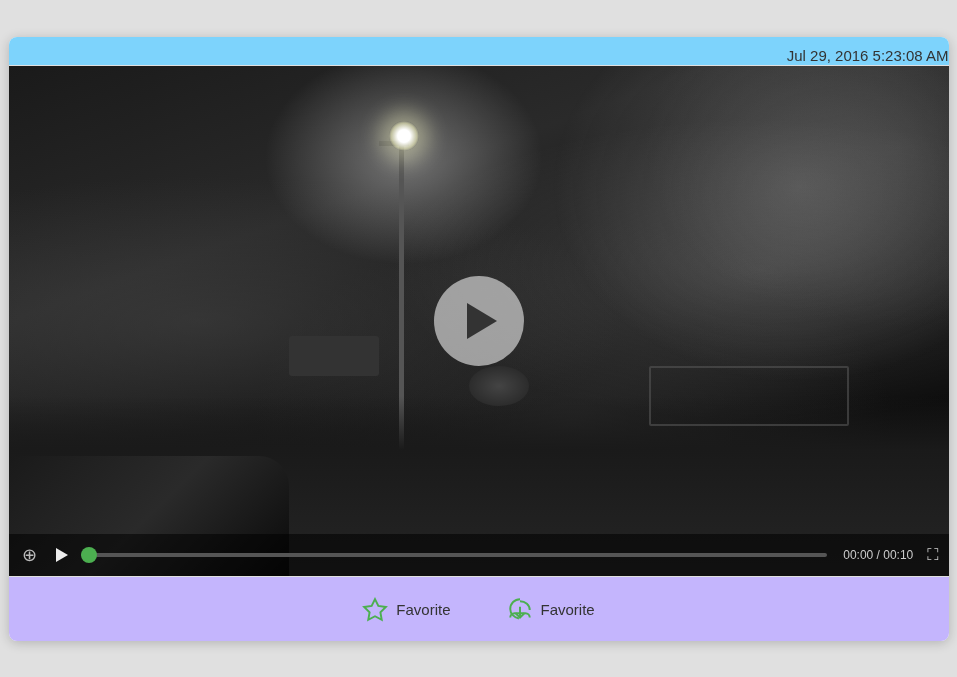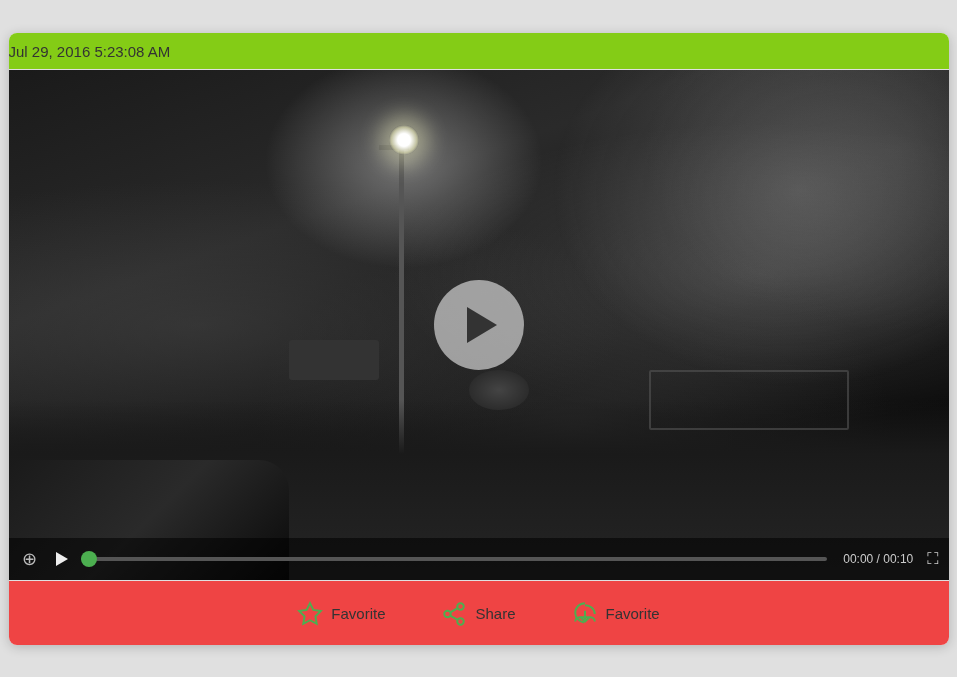--- a/index.html
+++ b/index.html
@@ -16,23 +16,23 @@
 
     .player-container {
       background: #fff;
       border-radius: 8px;
       box-shadow: 0 2px 12px rgba(0,0,0,0.2);
       width: 940px;
       overflow: hidden;
     }
 
     .timestamp-bar {
-      background: #84cc16;
-      text-align: left;
-      padding: 10px 0 8px 0;
+      background: #7dd3fc;
+      text-align: right;
+      padding: 10px 0 0 0;
       border-bottom: 1px solid #e0e0e0;
     }
 
     .timestamp-text {
       font-size: 15px;
       color: #333;
       font-weight: 500;
     }
 
     .video-area {
@@ -259,21 +259,21 @@
 
     .fullscreen-btn {
       color: #ccc;
       font-size: 16px;
       cursor: pointer;
       margin-left: 6px;
     }
 
     
     .action-bar {
-      background: #ef4444;
+      background: #c4b5fd;
       display: flex;
       align-items: center;
       justify-content: center;
       padding: 16px 0 14px 0;
       gap: 40px;
       border-top: 1px solid #e0e0e0;
     }
 
     .action-btn {
       display: flex;
@@ -340,30 +340,20 @@
 
   <div class="action-bar">
 
     <button class="action-btn">
       <svg viewBox="0 0 24 24" fill="none" stroke="#4CAF50" stroke-width="1.8">
         <polygon points="12,2 15.09,8.26 22,9.27 17,14.14 18.18,21.02 12,17.77 5.82,21.02 7,14.14 2,9.27 8.91,8.26"></polygon>
       </svg>
       <span class="action-label">Favorite</span>
     </button>
 
-    <button class="action-btn">
-      <svg viewBox="0 0 24 24" fill="none" stroke="#4CAF50" stroke-width="1.8">
-        <circle cx="18" cy="5" r="3"></circle>
-        <circle cx="6" cy="12" r="3"></circle>
-        <circle cx="18" cy="19" r="3"></circle>
-        <line x1="8.59" y1="13.51" x2="15.42" y2="17.49"></line>
-        <line x1="15.41" y1="6.51" x2="8.59" y2="10.49"></line>
-      </svg>
-      <span class="action-label">Share</span>
-    </button>
 
     <button class="action-btn">
       <svg viewBox="0 0 24 24" fill="none" stroke="#4CAF50" stroke-width="1.8">
         <path d="M12 2 C7 2 3 6 3 11 C3 15.5 6.5 19 11 19.8"></path>
         <path d="M21 12 C21 7.5 17 4 12 4"></path>
         <path d="M8 15 L12 19 L16 15"></path>
         <line x1="12" y1="9" x2="12" y2="19"></line>
         <path d="M3 19 C3 16.8 4.8 15 7 15 L17 15 C19.2 15 21 16.8 21 19"></path>
       </svg>
       <span class="action-label">Favorite</span>

